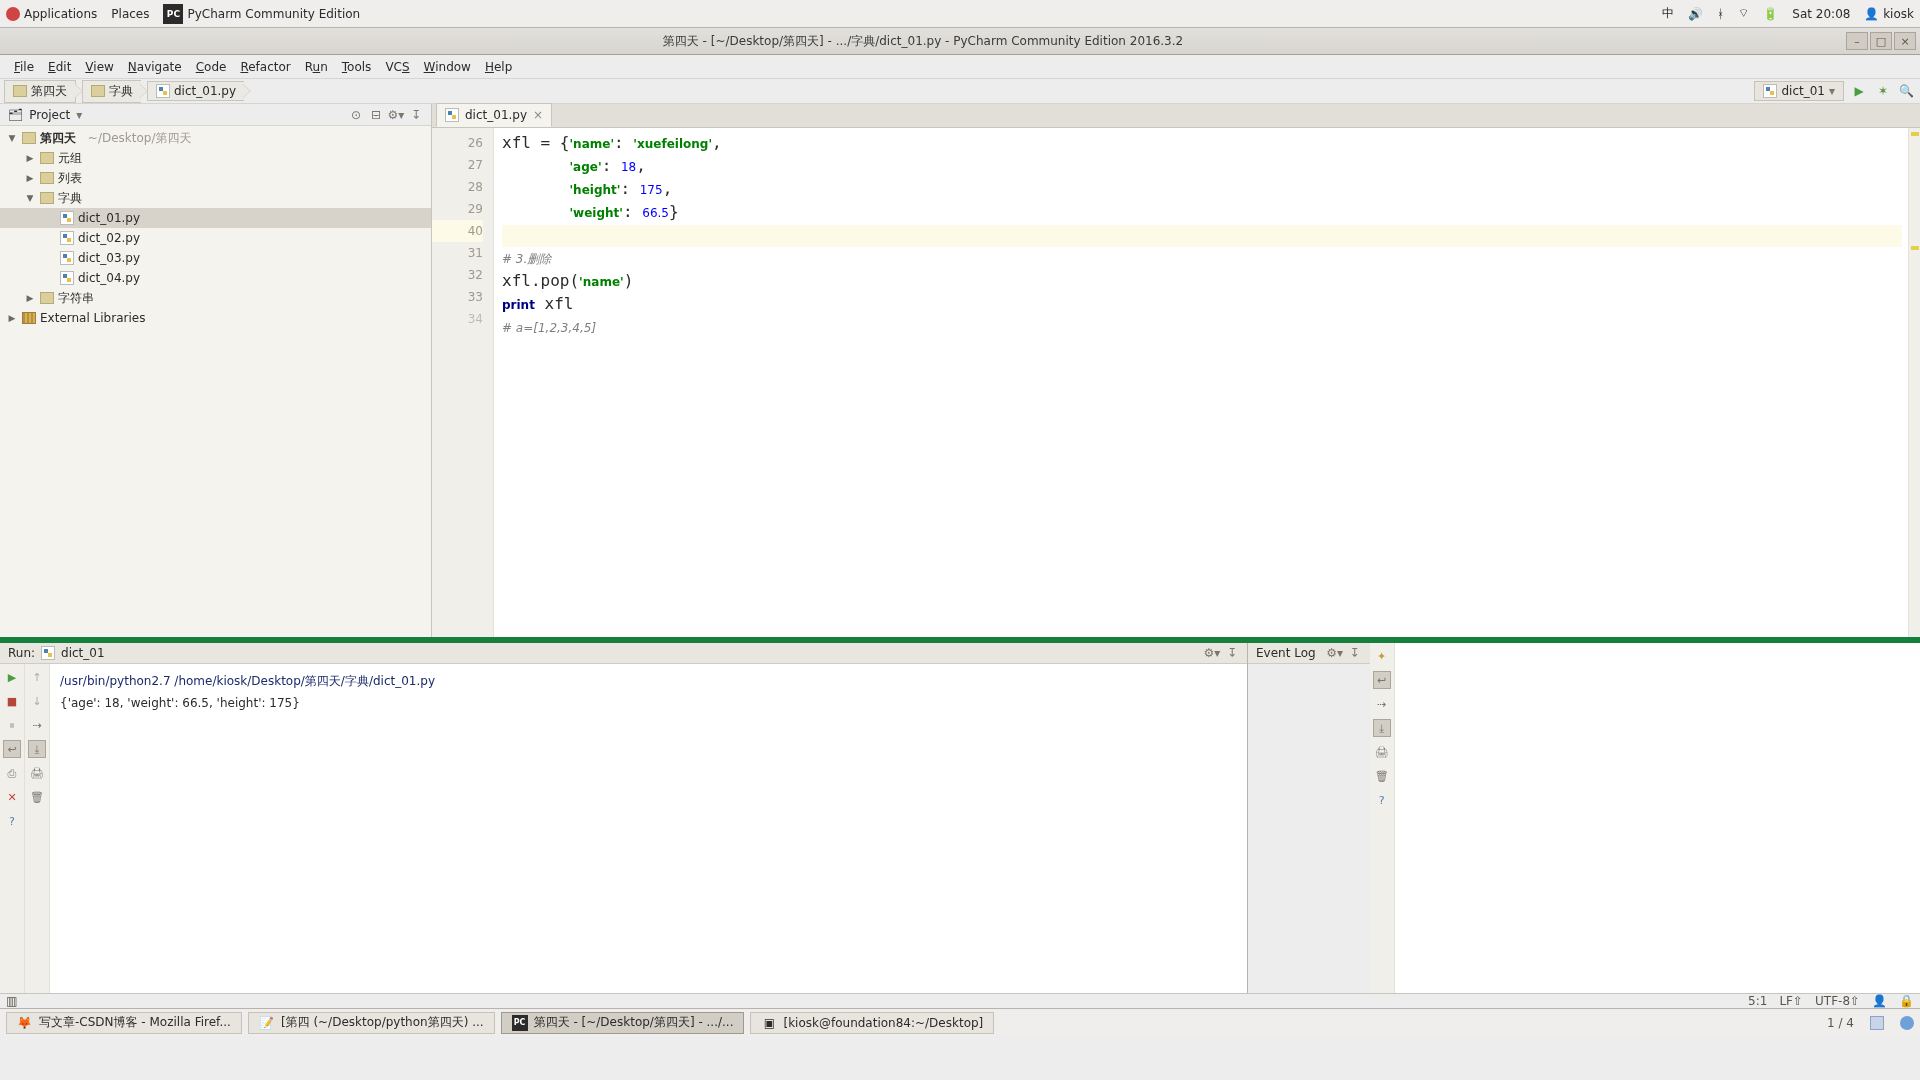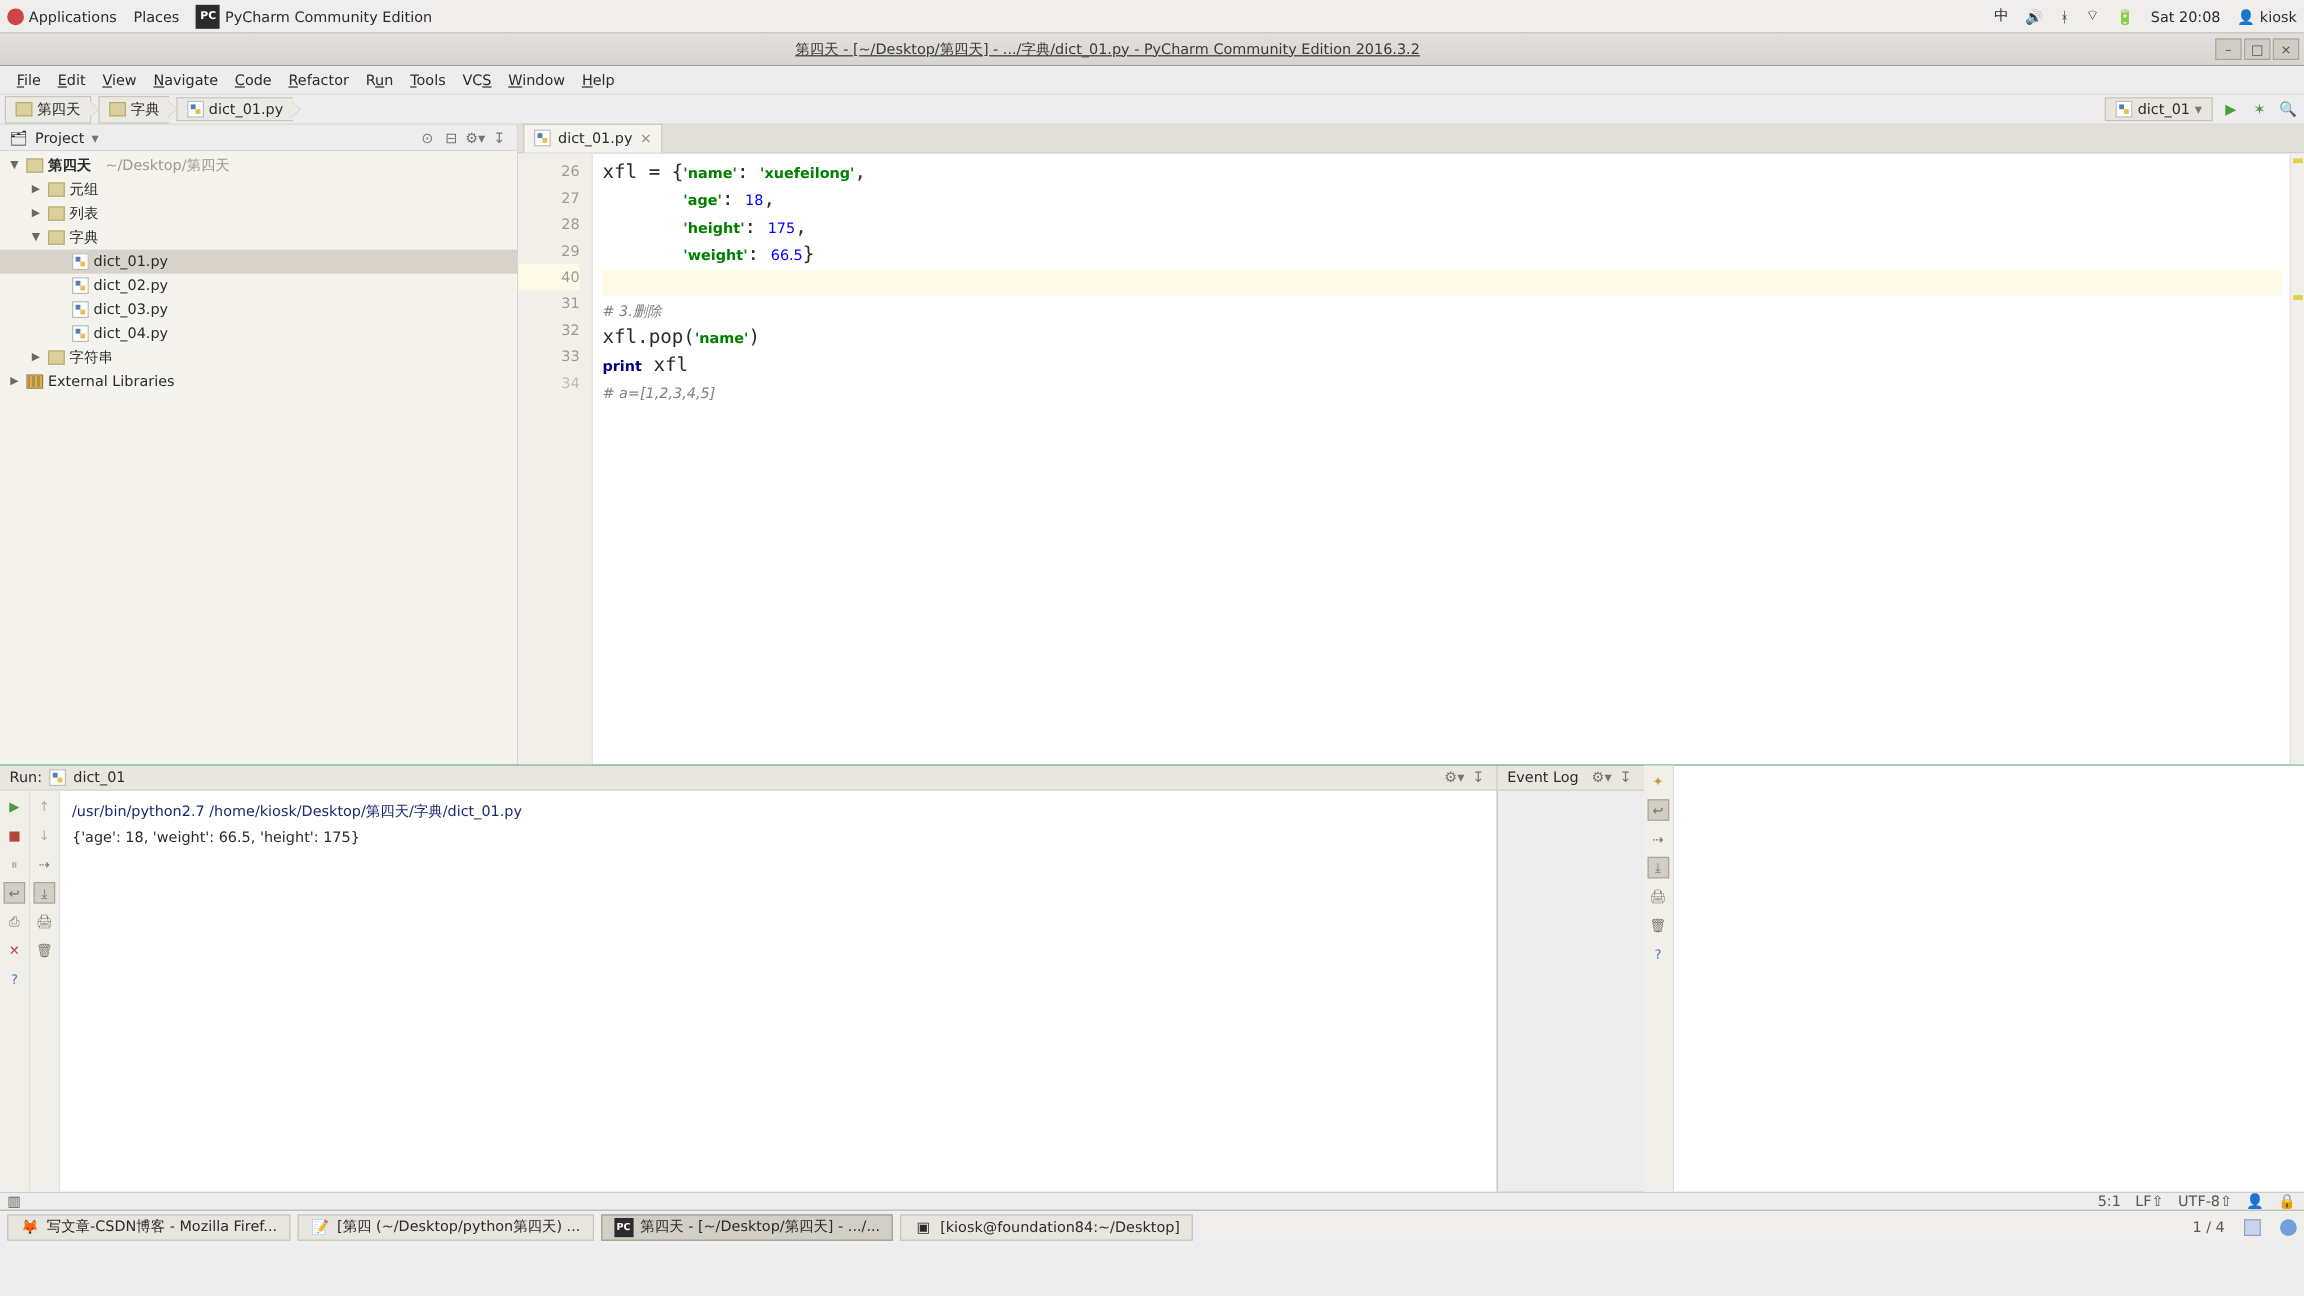--- a/index.html
+++ b/index.html
@@ -7,21 +7,21 @@
 .mono { font-family:"DejaVu Sans Mono","Liberation Mono",monospace; }
 
 
 .gnome-panel { display:flex; align-items:center; height:28px; background:#efeeec; border-bottom:1px solid #b8b4ad; padding:0 6px; gap:14px; }
 .gnome-panel .panel-item { display:flex; align-items:center; gap:4px; cursor:default; }
 .gnome-panel .right { margin-left:auto; display:flex; align-items:center; gap:14px; }
 .app-icon { width:20px; height:20px; background:#2b2b2b; display:flex; align-items:center; justify-content:center; color:#fff; font-weight:bold; font-size:9px; }
 
 
 .window-title { height:27px; background:linear-gradient(#e2e0dd,#d8d5d0); display:flex; align-items:center; border-bottom:1px solid #a5a19a; }
-.window-title .title { flex:1; text-align:center; font-size:12px; color:#3a3a3a;text-decoration:underline; }
+.window-title .title { flex:1; text-align:center; font-size:12px; color:#3a3a3a; }
 .window-ctrls { display:flex; gap:2px; margin-right:4px; }
 .window-ctrls .wbtn { width:22px; height:18px; background:#d0ccc4; border:1px solid #aaa49a; font-size:11px; display:flex; align-items:center; justify-content:center; color:#5b564c; }
 
 
 .menubar { height:24px; display:flex; align-items:center; gap:2px; padding:0 8px; background:#ededed; border-bottom:1px solid #d7d5cf; }
 .menubar .menu { padding:2px 6px; cursor:default; }
 .menubar .menu u { text-decoration:underline; text-decoration-thickness:1px; }
 
 
 .crumb-row { height:25px; background:#ededed; display:flex; align-items:center; padding:0 4px; border-bottom:1px solid #d7d5cf; }
@@ -61,21 +61,21 @@
 .code { padding-top:4px; padding-left:8px; font-size:16px; line-height:22px; white-space:pre; color:#2b2b2b; }
 .kw { color:#000080; font-weight:bold; }
 .str { color:#008000; font-weight:bold; }
 .num { color:#0000ff; }
 .cm { color:#808080; font-style:italic; }
 .curline { background:#fdfae8; }
 .editor-marker-strip { width:12px; background:#f0efea; border-left:1px solid #e4e1d9; margin-left:auto; position:relative; }
 .marker { position:absolute; right:1px; width:8px; height:4px; background:#e4cf4a; }
 
 
-.bottom-panes { display:flex; height:356px; border-top:1px solid #15803d; }
+.bottom-panes { display:flex; height:356px; border-top:6px solid #15803d; }
 .run-pane { width:1248px; display:flex; flex-direction:column; border-right:1px solid #b8b4ad; }
 .run-head { height:21px; display:flex; align-items:center; gap:6px; padding:0 8px; background:#e9e6df; border-bottom:1px solid #cfccc3; }
 .run-body { flex:1; display:flex; background:#fff; }
 .run-gut { width:25px; display:flex; flex-direction:column; align-items:center; gap:6px; padding-top:4px; background:#f0efea; border-right:1px solid #e3e0d7; }
 .run-gut2 { width:25px; display:flex; flex-direction:column; align-items:center; gap:6px; padding-top:4px; background:#f0efea; border-right:1px solid #e3e0d7; }
 .gbtn { width:18px; height:18px; display:flex; align-items:center; justify-content:center; color:#7a766c; font-size:11px; }
 .gbtn.pressed { background:#d2cec5; border:1px solid #aba69b; }
 .console { flex:1; padding:6px 10px; font-size:16px; line-height:22px; }
 .console .path { color:#1a2a6c; }
 .console .fin { color:#474747; }

